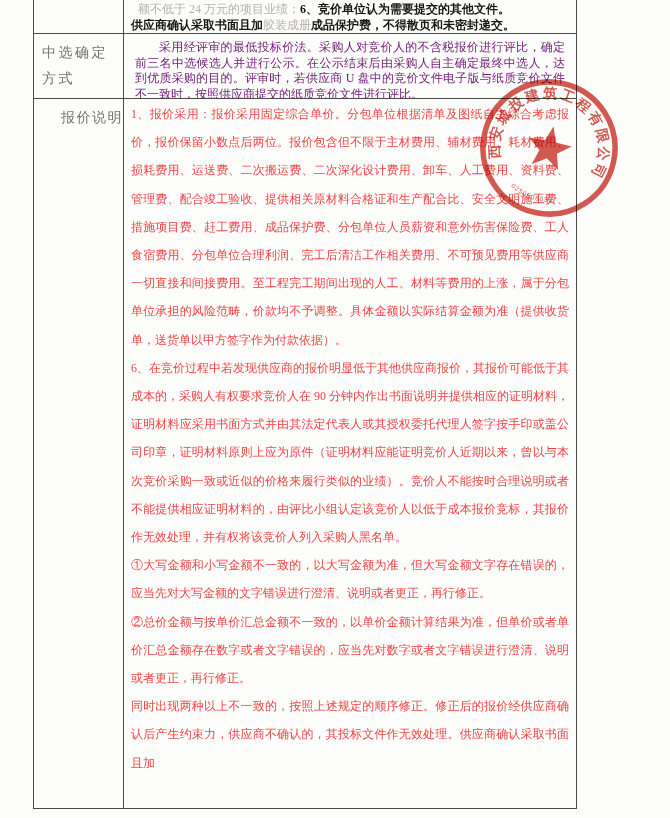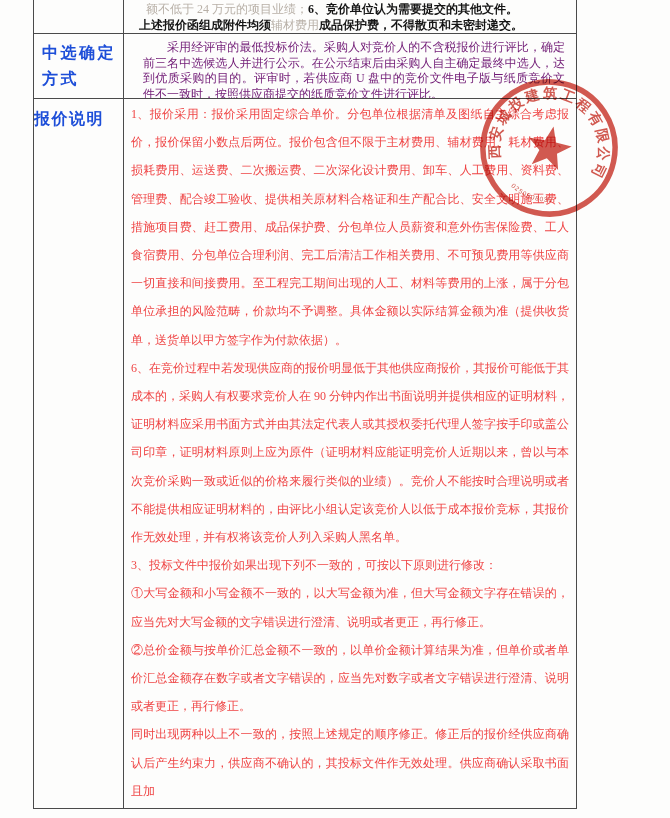--- a/index.html
+++ b/index.html
@@ -14,44 +14,44 @@
   .tbl{
     position:absolute;left:33px;top:0;
     width:544px;
     border-left:1.2px solid #4a4a4a;
     border-right:1.2px solid #4a4a4a;
     border-bottom:1.2px solid #4a4a4a;
     box-sizing:border-box;
     background:transparent;
   }
   .row{display:flex;overflow:hidden;}
-  .row.bb{border-bottom:1.2px solid #4a4a4a;gap:8px;}
+  .row.bb{border-bottom:1.2px solid #4a4a4a;}
   .lbl{
     width:90px;flex:0 0 90px;
     border-right:1.2px solid #4a4a4a;
     box-sizing:border-box;
-    font-size:16px;font-weight:bold;color:#1d4ed8;
+    font-size:14px;font-weight:normal;color:#737373;
     letter-spacing:2.5px;
     overflow:hidden;
   }
   .cnt{flex:1;padding:0 7px;box-sizing:border-box;overflow:hidden;}
   .row1{height:33px;}
   .row1 .cnt{padding-top:2px;line-height:15.6px;font-size:12px;}
   .row1 .b{font-weight:bold;color:#151515;}
   .row1 .faded{color:#b8b0a7;}
   .r1l1{padding-left:7px;}
   .row2{height:64px;}
   .row2 .lbl{padding:6px 6px 0 8px;line-height:26px;}
   .row2 .cnt p{
     margin:4px;padding-top:2px;
     font-size:12px;line-height:15.7px;
     text-indent:2em;text-align:justify;color:#701a75;
   }
   .row3{height:709px;}
-  .row3 .lbl{padding:10px 0 0 0;text-align:left;letter-spacing:1.5px;}
+  .row3 .lbl{padding:10px 0 0 0;text-align:right;letter-spacing:1.5px;}
   .row3 .cnt{padding-top:1px;}
   .row3 .cnt p{
     margin:0;
     font-size:12px;line-height:28.2px;
     text-align:justify;color:#ef4444;
   }
   .stamp{
     position:absolute;left:474px;top:73px;
     width:150px;height:150px;
     opacity:.82;
@@ -66,37 +66,36 @@
 <body>
 
 <div class="page">
 
   <div class="tbl">
 
     <div class="row row1 bb">
       <div class="lbl"></div>
       <div class="cnt">
         <div class="r1l1"><span class="faded">额不低于 24 万元的项目业绩；</span><span class="b">6、竞价单位认为需要提交的其他文件。</span></div>
-        <div class="r1l2"><span class="b">上述报价函组成附件均须</span><span class="faded">辅材费用</span><span class="b">成品保护费，不得散页和未密封递交。</span></div>
+        <div class="r1l2"><span class="b">供应商确认采取书面且加</span><span class="faded">胶装成册</span><span class="b">成品保护费，不得散页和未密封递交。</span></div>
       </div>
     </div>
 
     <div class="row row2 bb">
       <div class="lbl">中选确定方式</div>
       <div class="cnt">
         <p>采用经评审的最低投标价法。采购人对竞价人的不含税报价进行评比，确定前三名中选候选人并进行公示。在公示结束后由采购人自主确定最终中选人，达到优质采购的目的。评审时，若供应商 U 盘中的竞价文件电子版与纸质竞价文件不一致时，按照供应商提交的纸质竞价文件进行评比。</p>
       </div>
     </div>
 
     <div class="row row3">
       <div class="lbl">报价说明</div>
       <div class="cnt">
         <p>1、报价采用：报价采用固定综合单价。分包单位根据清单及图纸自主综合考虑报价，报价保留小数点后两位。报价包含但不限于主材费用、辅材费用、耗材费用、损耗费用、运送费、二次搬运费、二次深化设计费用、卸车、人工费用、资料费、管理费、配合竣工验收、提供相关原材料合格证和生产配合比、安全文明施工费、措施项目费、赶工费用、成品保护费、分包单位人员薪资和意外伤害保险费、工人食宿费用、分包单位合理利润、完工后清洁工作相关费用、不可预见费用等供应商一切直接和间接费用。至工程完工期间出现的人工、材料等费用的上涨，属于分包单位承担的风险范畴，价款均不予调整。具体金额以实际结算金额为准（提供收货单，送货单以甲方签字作为付款依据）。</p>
         <p>6、在竞价过程中若发现供应商的报价明显低于其他供应商报价，其报价可能低于其成本的，采购人有权要求竞价人在 90 分钟内作出书面说明并提供相应的证明材料，证明材料应采用书面方式并由其法定代表人或其授权委托代理人签字按手印或盖公司印章，证明材料原则上应为原件（证明材料应能证明竞价人近期以来，曾以与本次竞价采购一致或近似的价格来履行类似的业绩）。竞价人不能按时合理说明或者不能提供相应证明材料的，由评比小组认定该竞价人以低于成本报价竞标，其报价作无效处理，并有权将该竞价人列入采购人黑名单。</p>
-        <p>3、投标文件中报价如果出现下列不一致的，可按以下原则进行修改：</p>
         <p>①大写金额和小写金额不一致的，以大写金额为准，但大写金额文字存在错误的，应当先对大写金额的文字错误进行澄清、说明或者更正，再行修正。</p>
         <p>②总价金额与按单价汇总金额不一致的，以单价金额计算结果为准，但单价或者单价汇总金额存在数字或者文字错误的，应当先对数字或者文字错误进行澄清、说明或者更正，再行修正。</p>
         <p>同时出现两种以上不一致的，按照上述规定的顺序修正。修正后的报价经供应商确认后产生约束力，供应商不确认的，其投标文件作无效处理。供应商确认采取书面且加</p>
       </div>
     </div>
 
   </div>
 
   <svg class="stamp" viewBox="0 0 150 150">
     <g transform="rotate(12 75 75)">

